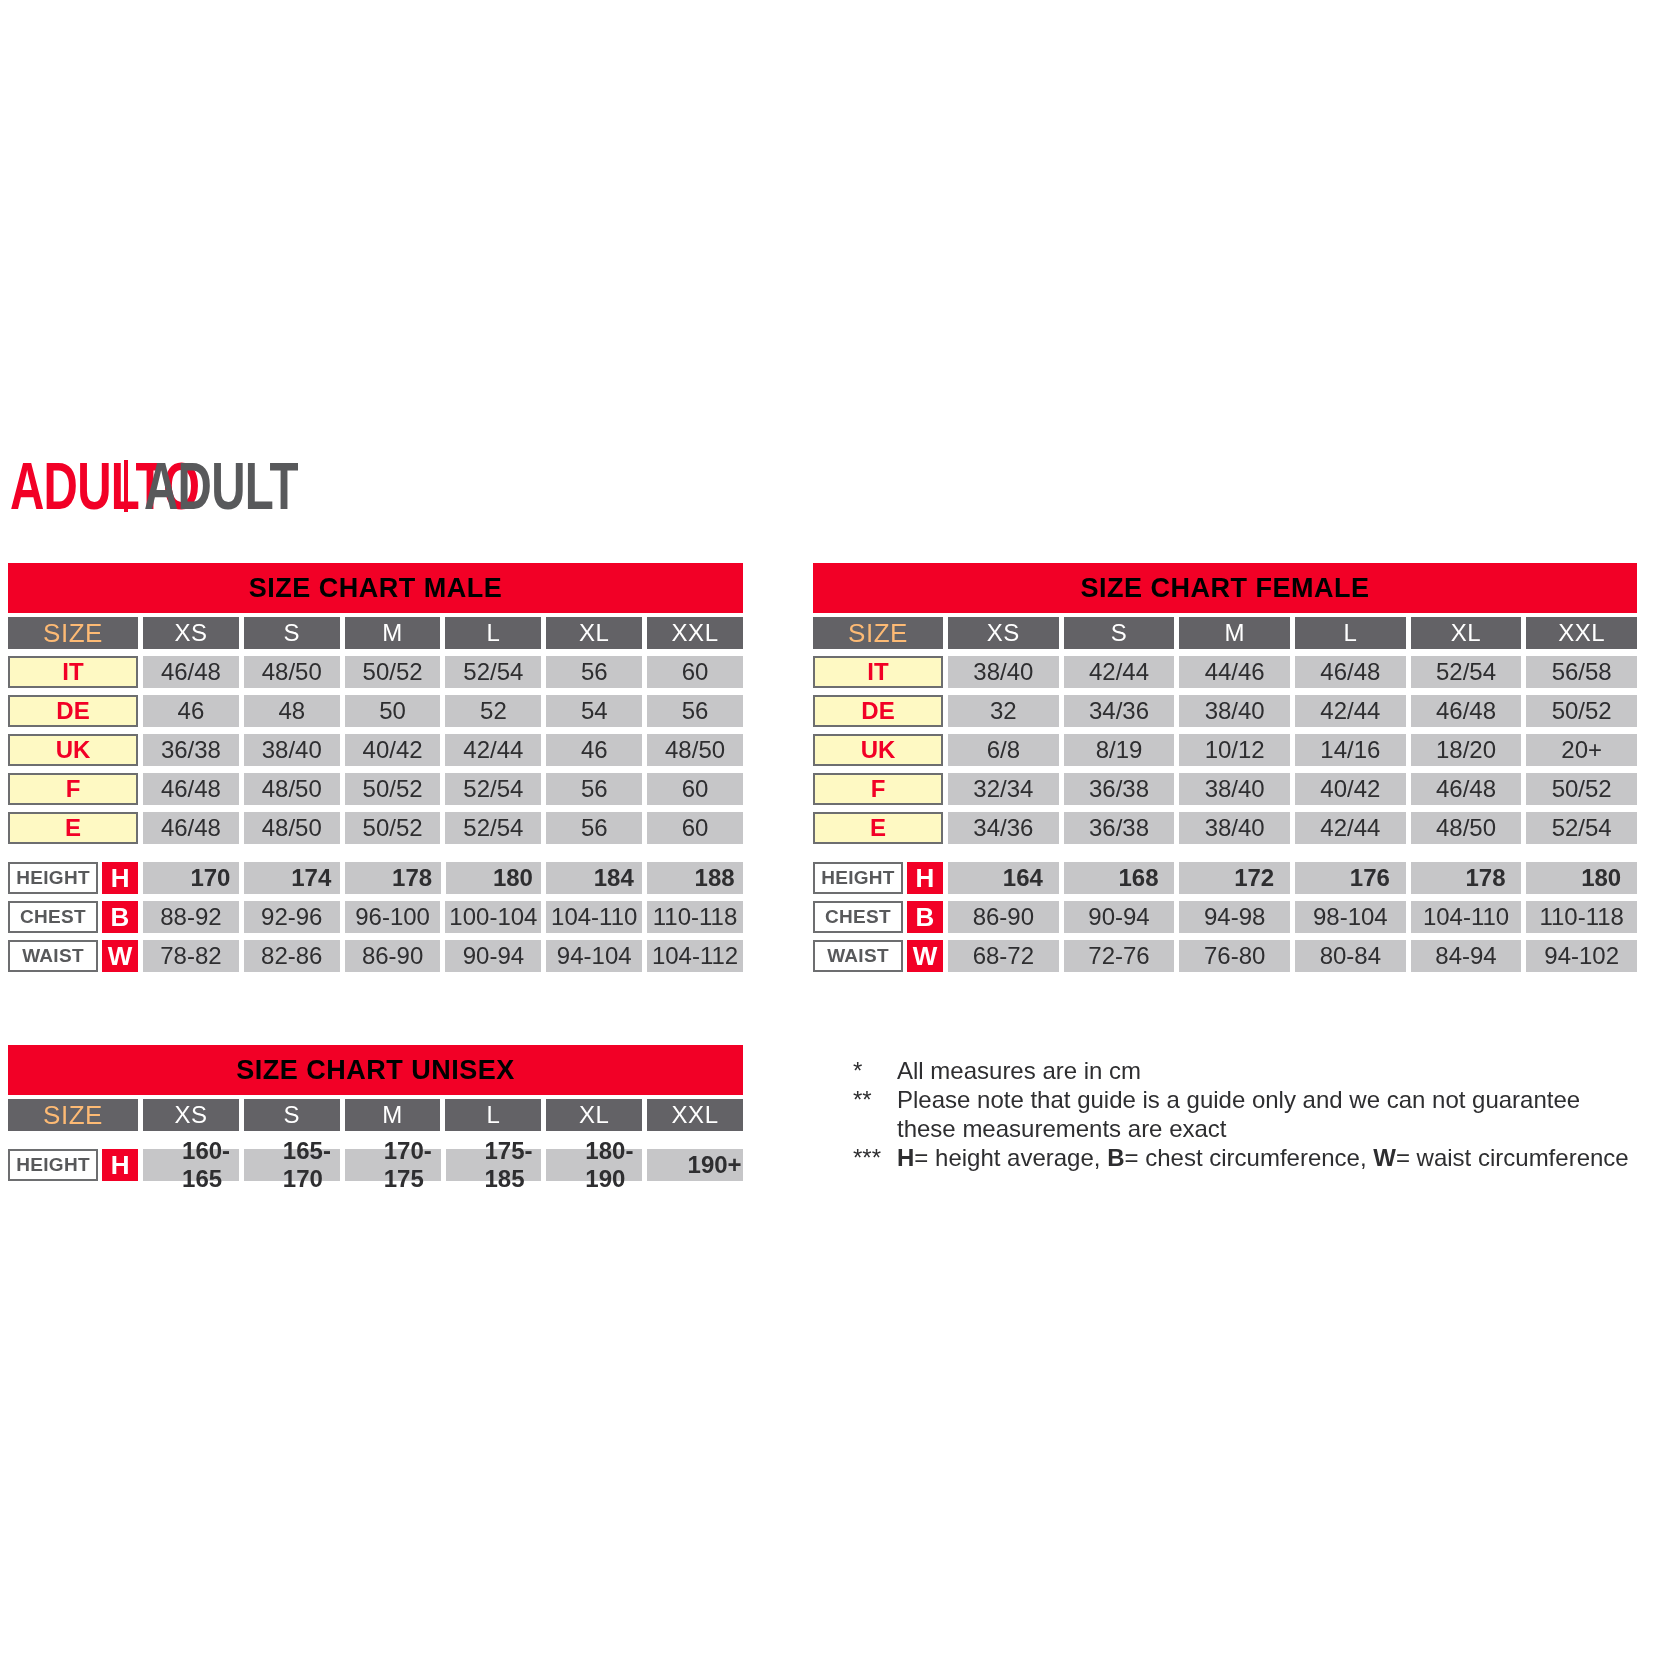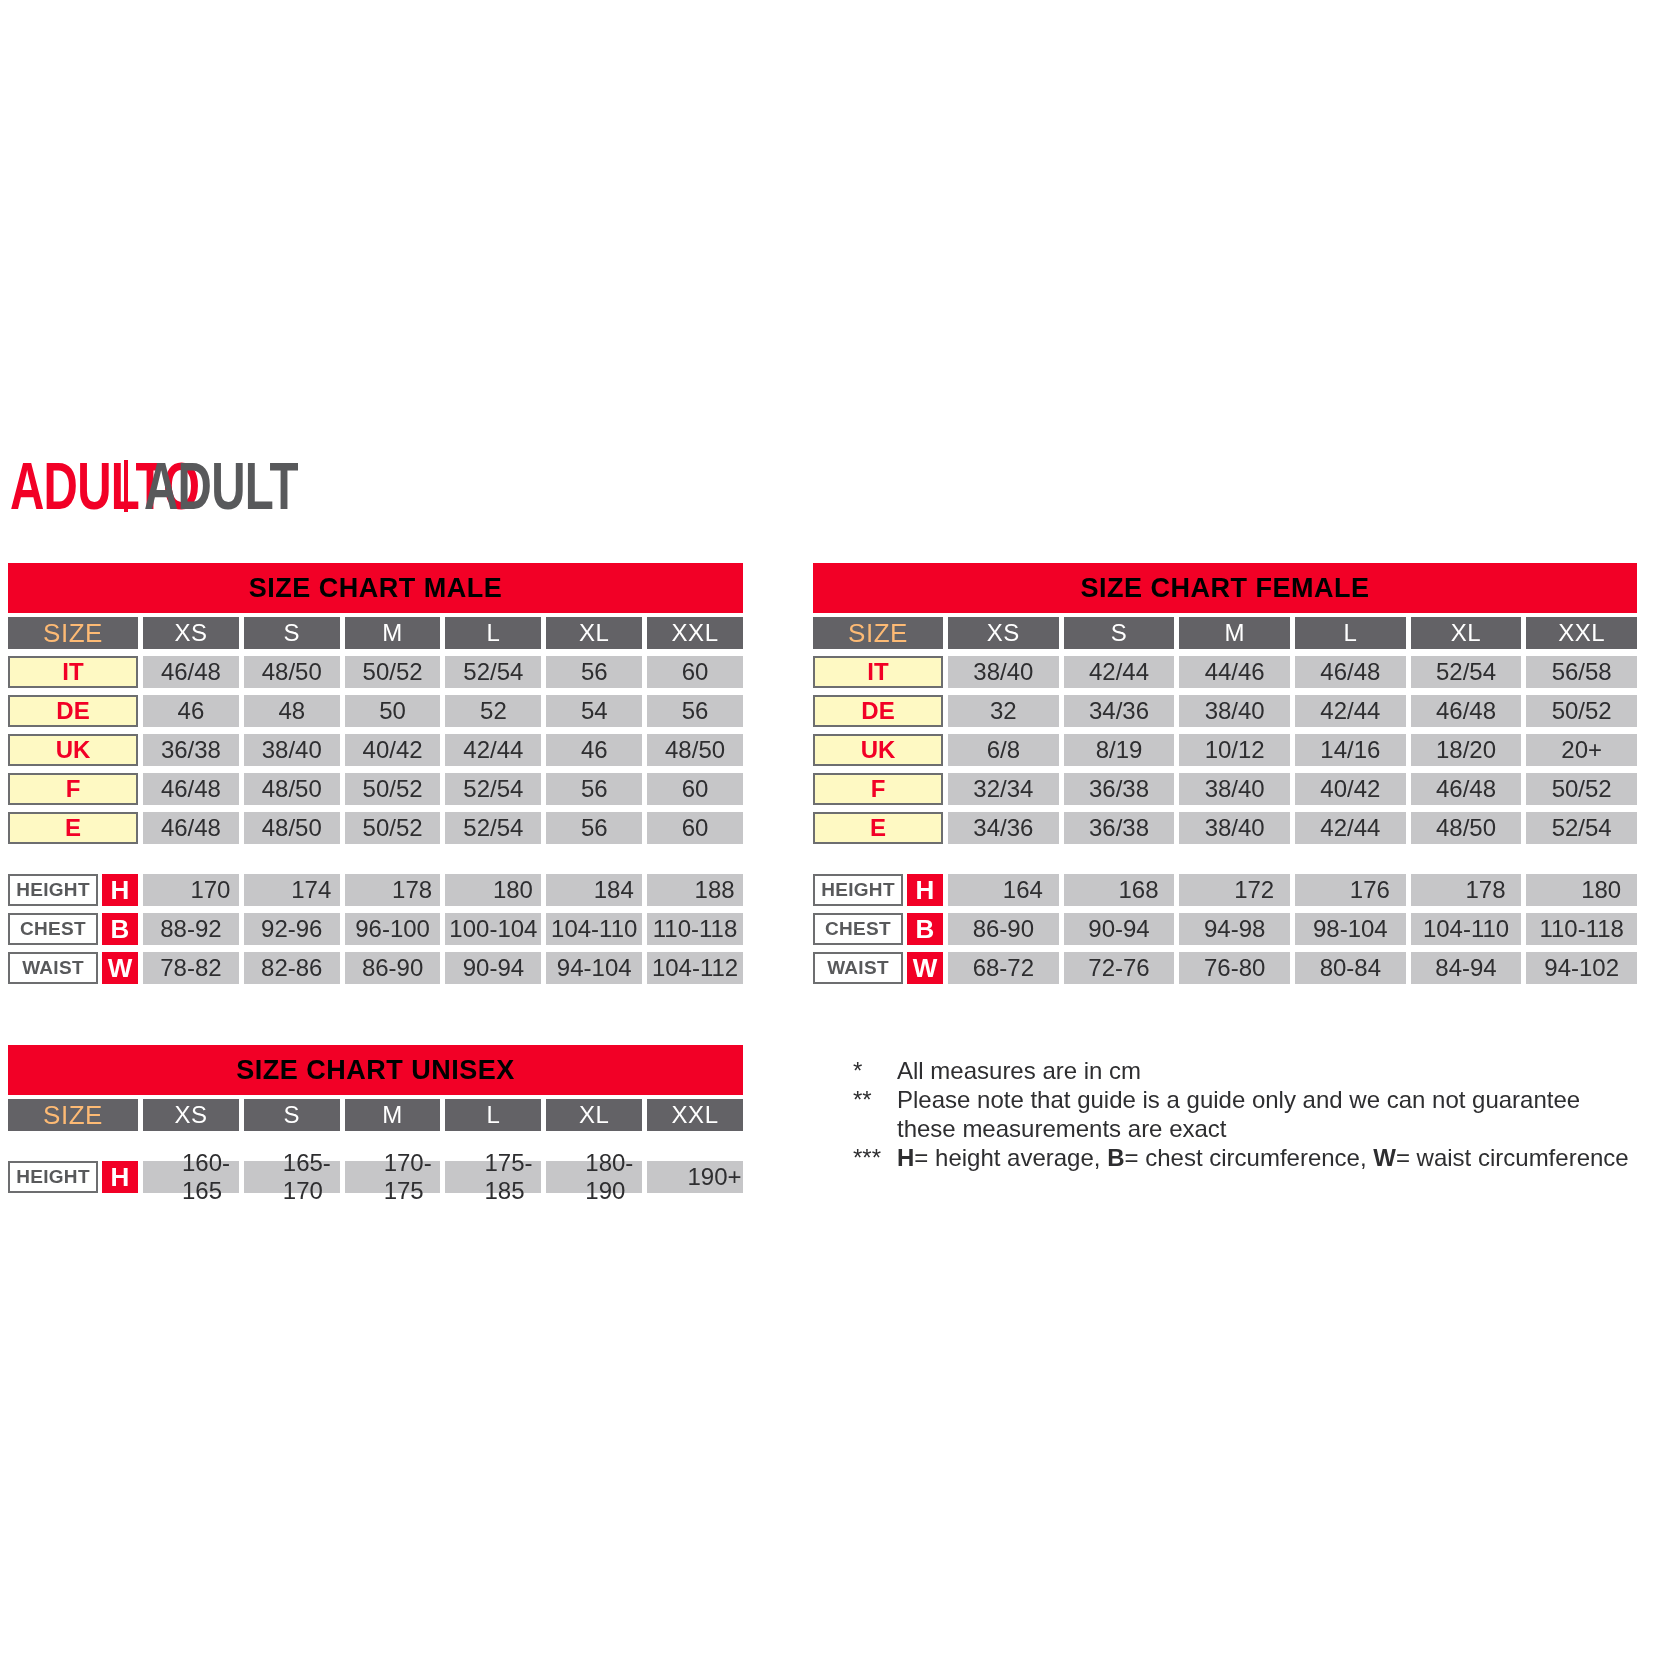--- a/index.html
+++ b/index.html
@@ -31,29 +31,29 @@
   
   .size-table { position:absolute; }
   .band {
     height:50px; background:#F20026; color:#000000;
     display:flex; align-items:center; justify-content:center;
     font-size:27px; font-weight:bold; letter-spacing:0.5px;
     margin-bottom:4px;
   }
   .trow { display:flex; gap:5px; height:32px; margin-top:7px; }
   .trow.first { margin-top:0; }
-  .trow.measure-gap { margin-top:30px; }
+  .trow.measure-gap { margin-top:18px;justify-content:flex-end; }
 
   .cell { display:flex; align-items:center; justify-content:center; }
   .label-slot { width:130px; flex:none; display:flex; gap:4px; }
 
   .hdr { background:#636266; color:#fdba74; font-size:26px; font-weight:400; letter-spacing:0.5px; }
   .hdr-size { width:130px; flex:none; }
   .vcell { flex:1; min-width:0; background:#C6C6C8; color:#2E2E30; font-size:24px; }
-  .vcell.bold { font-weight:normal;padding-left:39px; }
+  .vcell.bold { font-weight:bold;padding-left:39px; }
 
   .region-label {
     flex:1; background:#fef9c3; border:2px solid #6D6E70; box-sizing:border-box;
     color:#F20026; font-size:24px; font-weight:bold;
   }
   .measure-label {
     flex:1; background:#ffffff; border:2px solid #6D6E70; box-sizing:border-box;
     color:#58595B; font-size:19px; font-weight:bold; letter-spacing:0.3px;
   }
   .measure-code {

